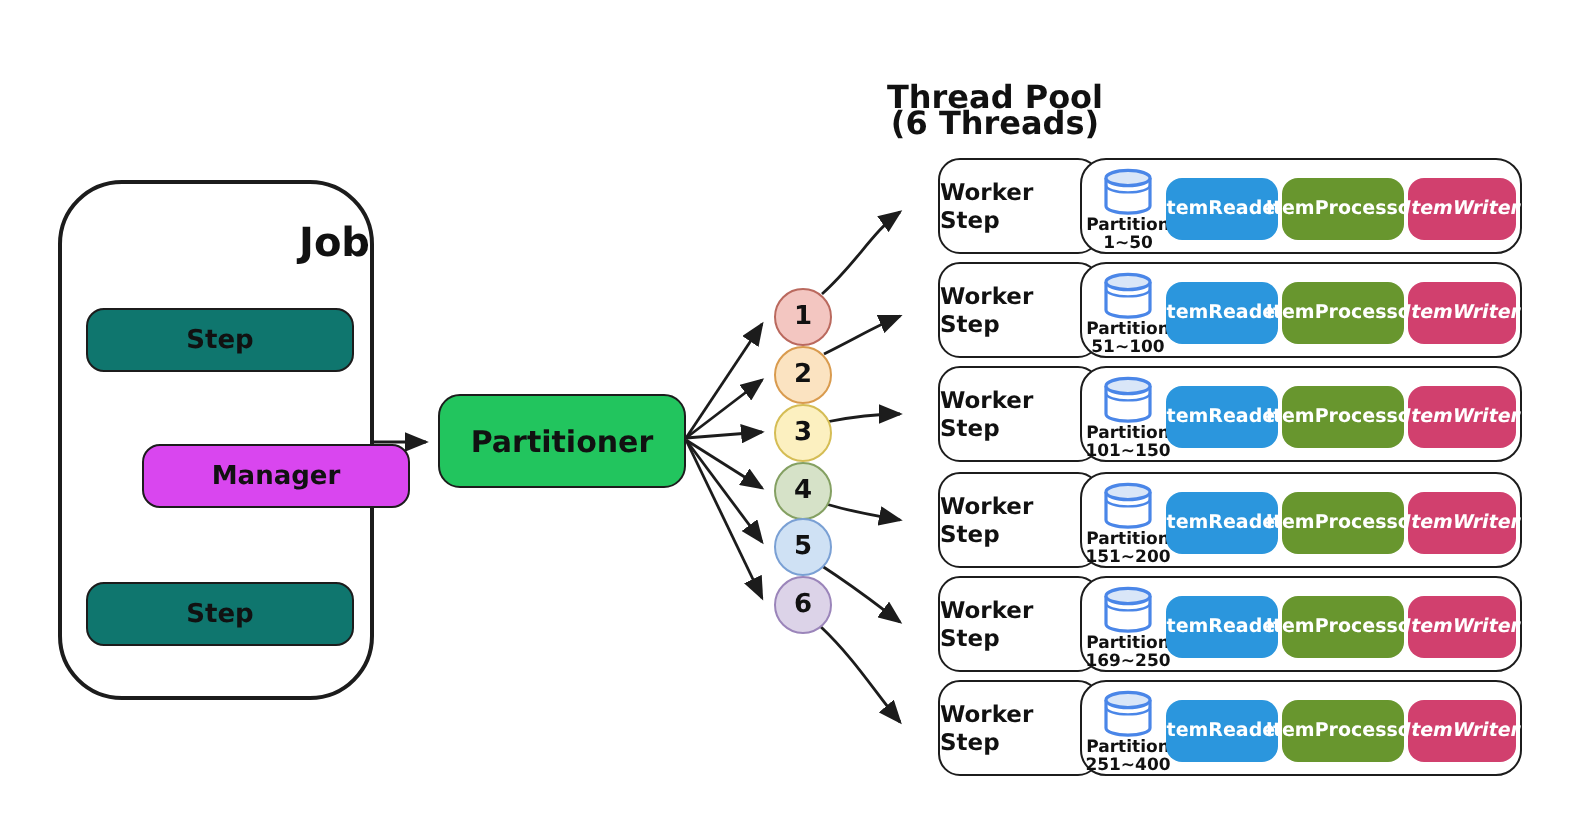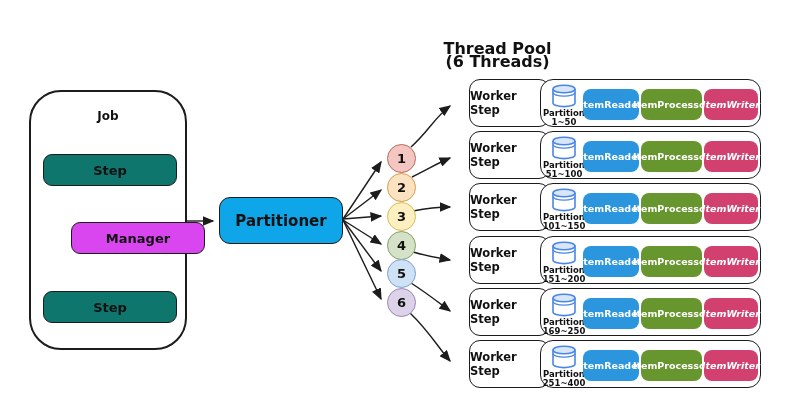--- a/index.html
+++ b/index.html
@@ -9,37 +9,37 @@
     font-family:"DejaVu Sans", sans-serif; overflow:hidden;
   }
   .arrows { position:absolute; left:0; top:0; width:790px; height:417px; pointer-events:none; }
 
   
   .job-box {
     position:absolute; left:29px; top:90px; width:158px; height:260px;
     border:2px solid #1c1c1c; border-radius:32px; background:#ffffff;
   }
   .job-title {
-    position:absolute; left:0; top:17px; width:100%; text-align:center;
-    font-size:12px; font-weight:bold; color:#111;
+    position:absolute; left:0; top:17px; width:100%; text-align:right;
+    font-size:20px; font-weight:bold; color:#111;
   }
   .node-box {
     position:absolute; left:12px; width:134px; height:32px;
     border:1.6px solid #1c1c1c; border-radius:9px; background:#0f766e;
     display:flex; align-items:center; justify-content:center;
     font-size:13px; font-weight:bold; color:#111;
   }
   .step-top { top:62px; }
   .manager  { top:130px; }
   .step-bottom { top:199px; }
 
   
   .partitioner {
     position:absolute; left:219px; top:197px; width:124px; height:47px;
-    border:1.8px solid #1c1c1c; border-radius:11px; background:#0ea5e9;
+    border:1.8px solid #1c1c1c; border-radius:11px; background:#22c55e;
     display:flex; align-items:center; justify-content:center;
     font-size:15px; font-weight:bold; color:#111;
   }
 
   
   .circle {
     position:absolute; left:387px; width:29px; height:29px; border-radius:50%;
     border:1.5px solid #888; display:flex; align-items:center; justify-content:center;
     font-size:13px; font-weight:bold; color:#111;
   }

